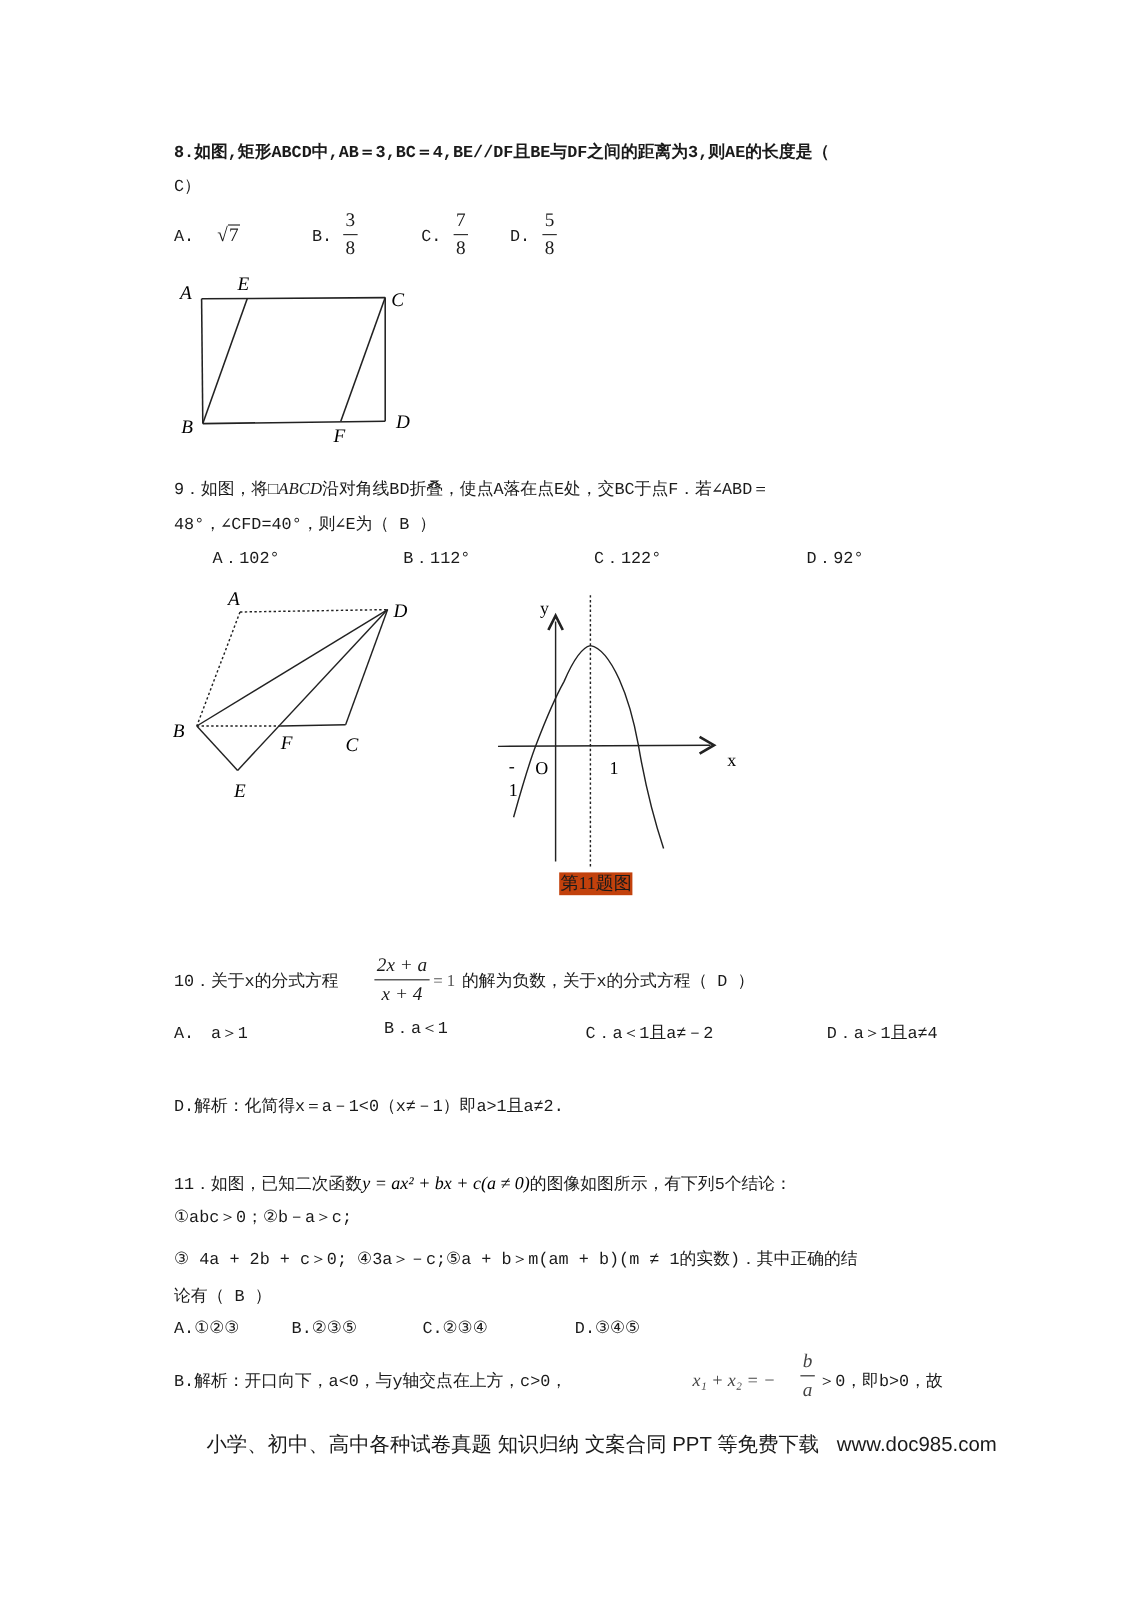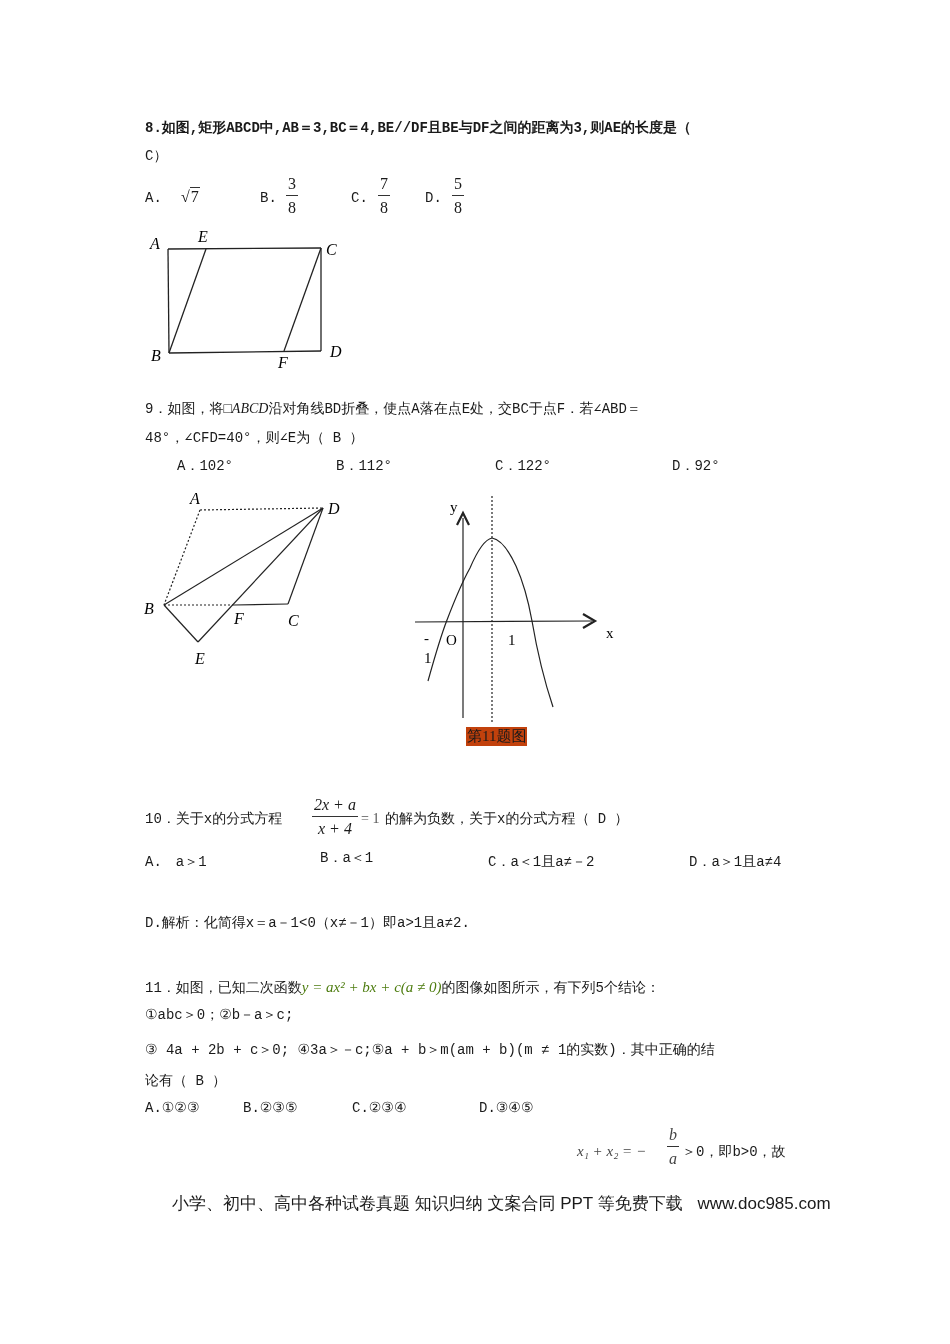--- a/index.html
+++ b/index.html
@@ -129,31 +129,32 @@
   <span style="position:absolute;left:216px;top:11px;font-family:'Liberation Serif',serif;font-size:14px;color:#555;">= 1</span>
   <span style="position:absolute;left:240px;top:11px;">的解为负数，关于x的分式方程（ D ）</span>
 </div>
 <div class="abs t mono" style="left:145px;top:852px;">A.　a＞1</div>
 <div class="abs t mono" style="left:320px;top:848px;">B．a＜1</div>
 <div class="abs t mono" style="left:488px;top:852px;">C．a＜1且a≠－2</div>
 <div class="abs t mono" style="left:689px;top:852px;">D．a＞1且a≠4</div>
 <div class="abs t mono" style="left:145px;top:913px;">D.解析：化简得x＝a－1&lt;0（x≠－1）即a&gt;1且a≠2.</div>
 
 <div class="abs t mono" style="left:145px;top:977px;">
-  <span>11．如图，已知二次函数</span><span class="math" style="font-size:15px;color:#4d7c0f;">y = ax² + bx + c(a ≠ 0)</span><span>的图像如图所示，有下列5个结论：</span>
+  <span>11．如图，已知二次函数</span><span class="math" style="font-size:15px;color:#000000;">y = ax² + bx + c(a ≠ 0)</span><span>的图像如图所示，有下列5个结论：</span>
 </div>
 <div class="abs t mono" style="left:145px;top:1005px;">①abc＞0；②b－a＞c;</div>
 <div class="abs t mono" style="left:145px;top:1040px;">③ 4a + 2b + c＞0;  ④3a＞－c;⑤a + b＞m(am + b)(m ≠ 1的实数)．其中正确的结</div>
 <div class="abs t mono" style="left:145px;top:1071px;">论有（ B ）</div>
 <div class="abs t mono" style="left:145px;top:1098px;">A.①②③</div>
 <div class="abs t mono" style="left:243px;top:1098px;">B.②③⑤</div>
 <div class="abs t mono" style="left:352px;top:1098px;">C.②③④</div>
 <div class="abs t mono" style="left:479px;top:1098px;">D.③④⑤</div>
 
 <div class="abs t mono" style="left:145px;top:1130px;height:44px;width:670px;">
+  <span style="position:absolute;left:0;top:12px;">B.解析：开口向下，a&lt;0，与y轴交点在上方，c&gt;0，</span>
   <span class="math" style="position:absolute;left:432px;top:11px;font-size:15px;color:#444;">x₁ + x₂ = −</span>
   <span class="frac" style="position:absolute;left:522px;top:-4px;font-style:italic;color:#444;">
     <span class="num">b</span>
       <span class="bar"></span>
       <span class="den">a</span>
   </span>
   <span style="position:absolute;left:537px;top:12px;">＞0，即b&gt;0，故</span>
 </div>
 
 <div class="abs footer" style="left:172px;top:1192px;">

